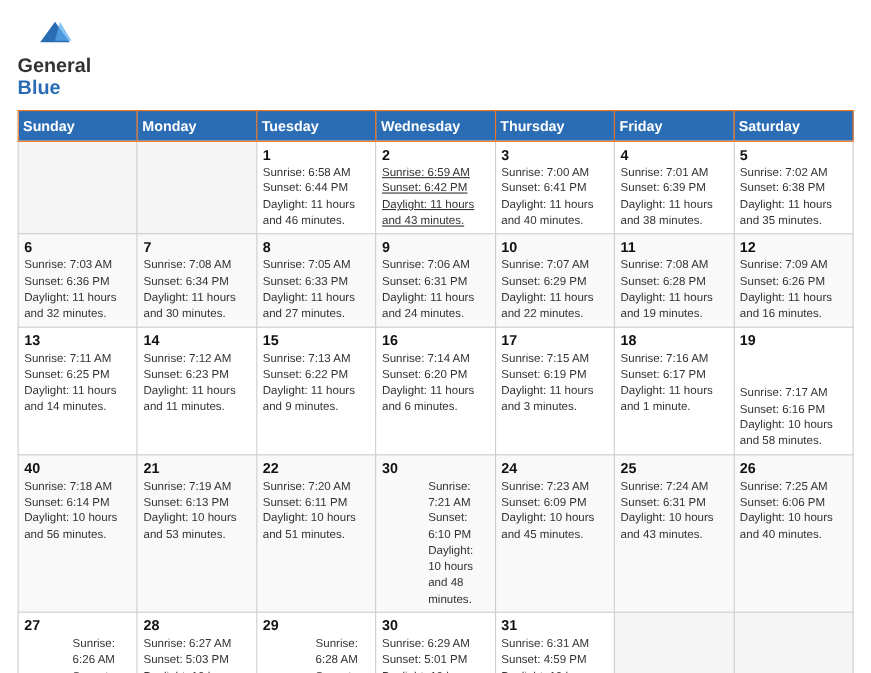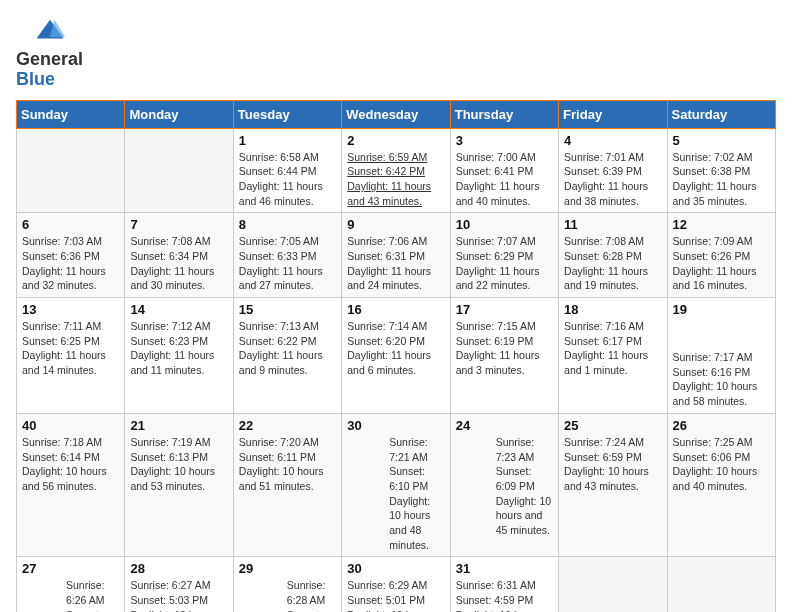--- a/index.html
+++ b/index.html
@@ -259,28 +259,28 @@
 Daylight: 10 hours and 51 minutes.</div>
         </td>
         <td>
           <span class="day-number">30</span>
           <div class="day-info" style="white-space: pre-line; margin-left: 42px;">Sunrise: 7:21 AM
 Sunset: 6:10 PM
 Daylight: 10 hours and 48 minutes.</div>
         </td>
         <td>
           <span class="day-number">24</span>
-          <div class="day-info" style="white-space: pre-line; margin-left: 40px;">Sunrise: 7:23 AM
+          <div class="day-info" style="white-space: pre-line;">Sunrise: 7:23 AM
 Sunset: 6:09 PM
 Daylight: 10 hours and 45 minutes.</div>
         </td>
         <td>
           <span class="day-number">25</span>
           <div class="day-info" style="white-space: pre-line;">Sunrise: 7:24 AM
-Sunset: 6:59 PM
+Sunset: 6:31 PM
 Daylight: 10 hours and 43 minutes.</div>
         </td>
         <td>
           <span class="day-number">26</span>
           <div class="day-info" style="white-space: pre-line;">Sunrise: 7:25 AM
 Sunset: 6:06 PM
 Daylight: 10 hours and 40 minutes.</div>
         </td>
       </tr>
       <tr>

